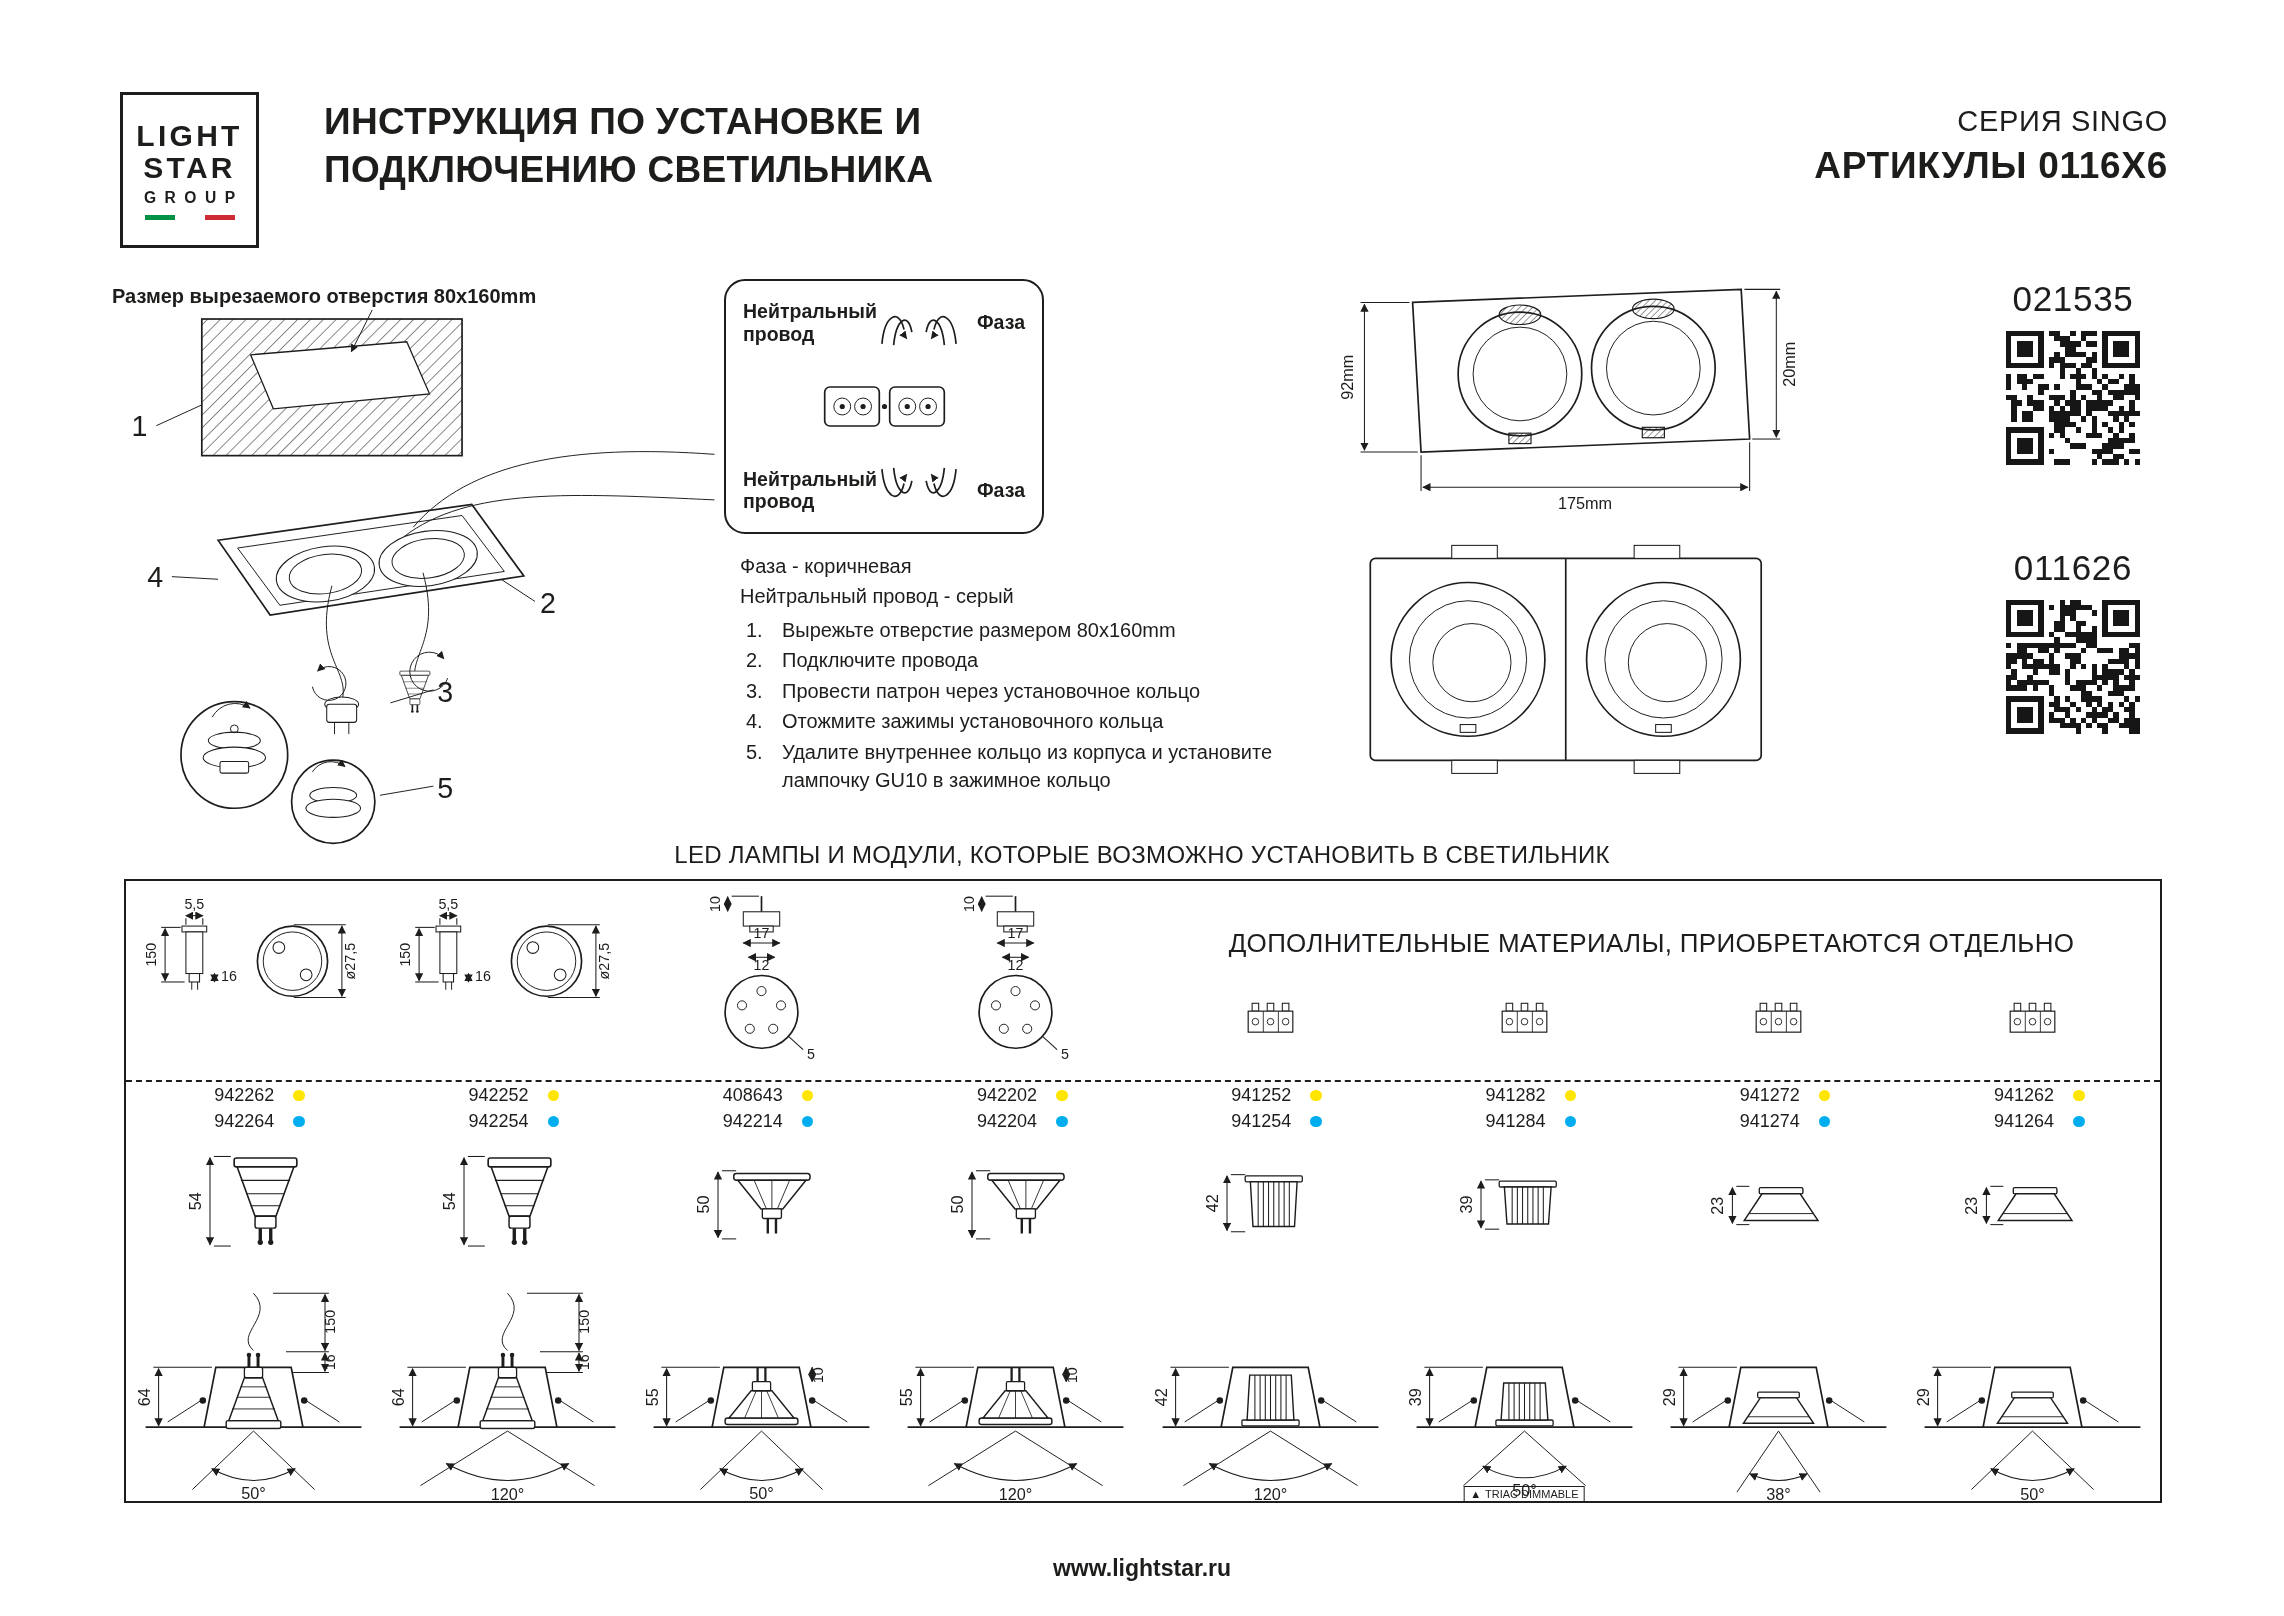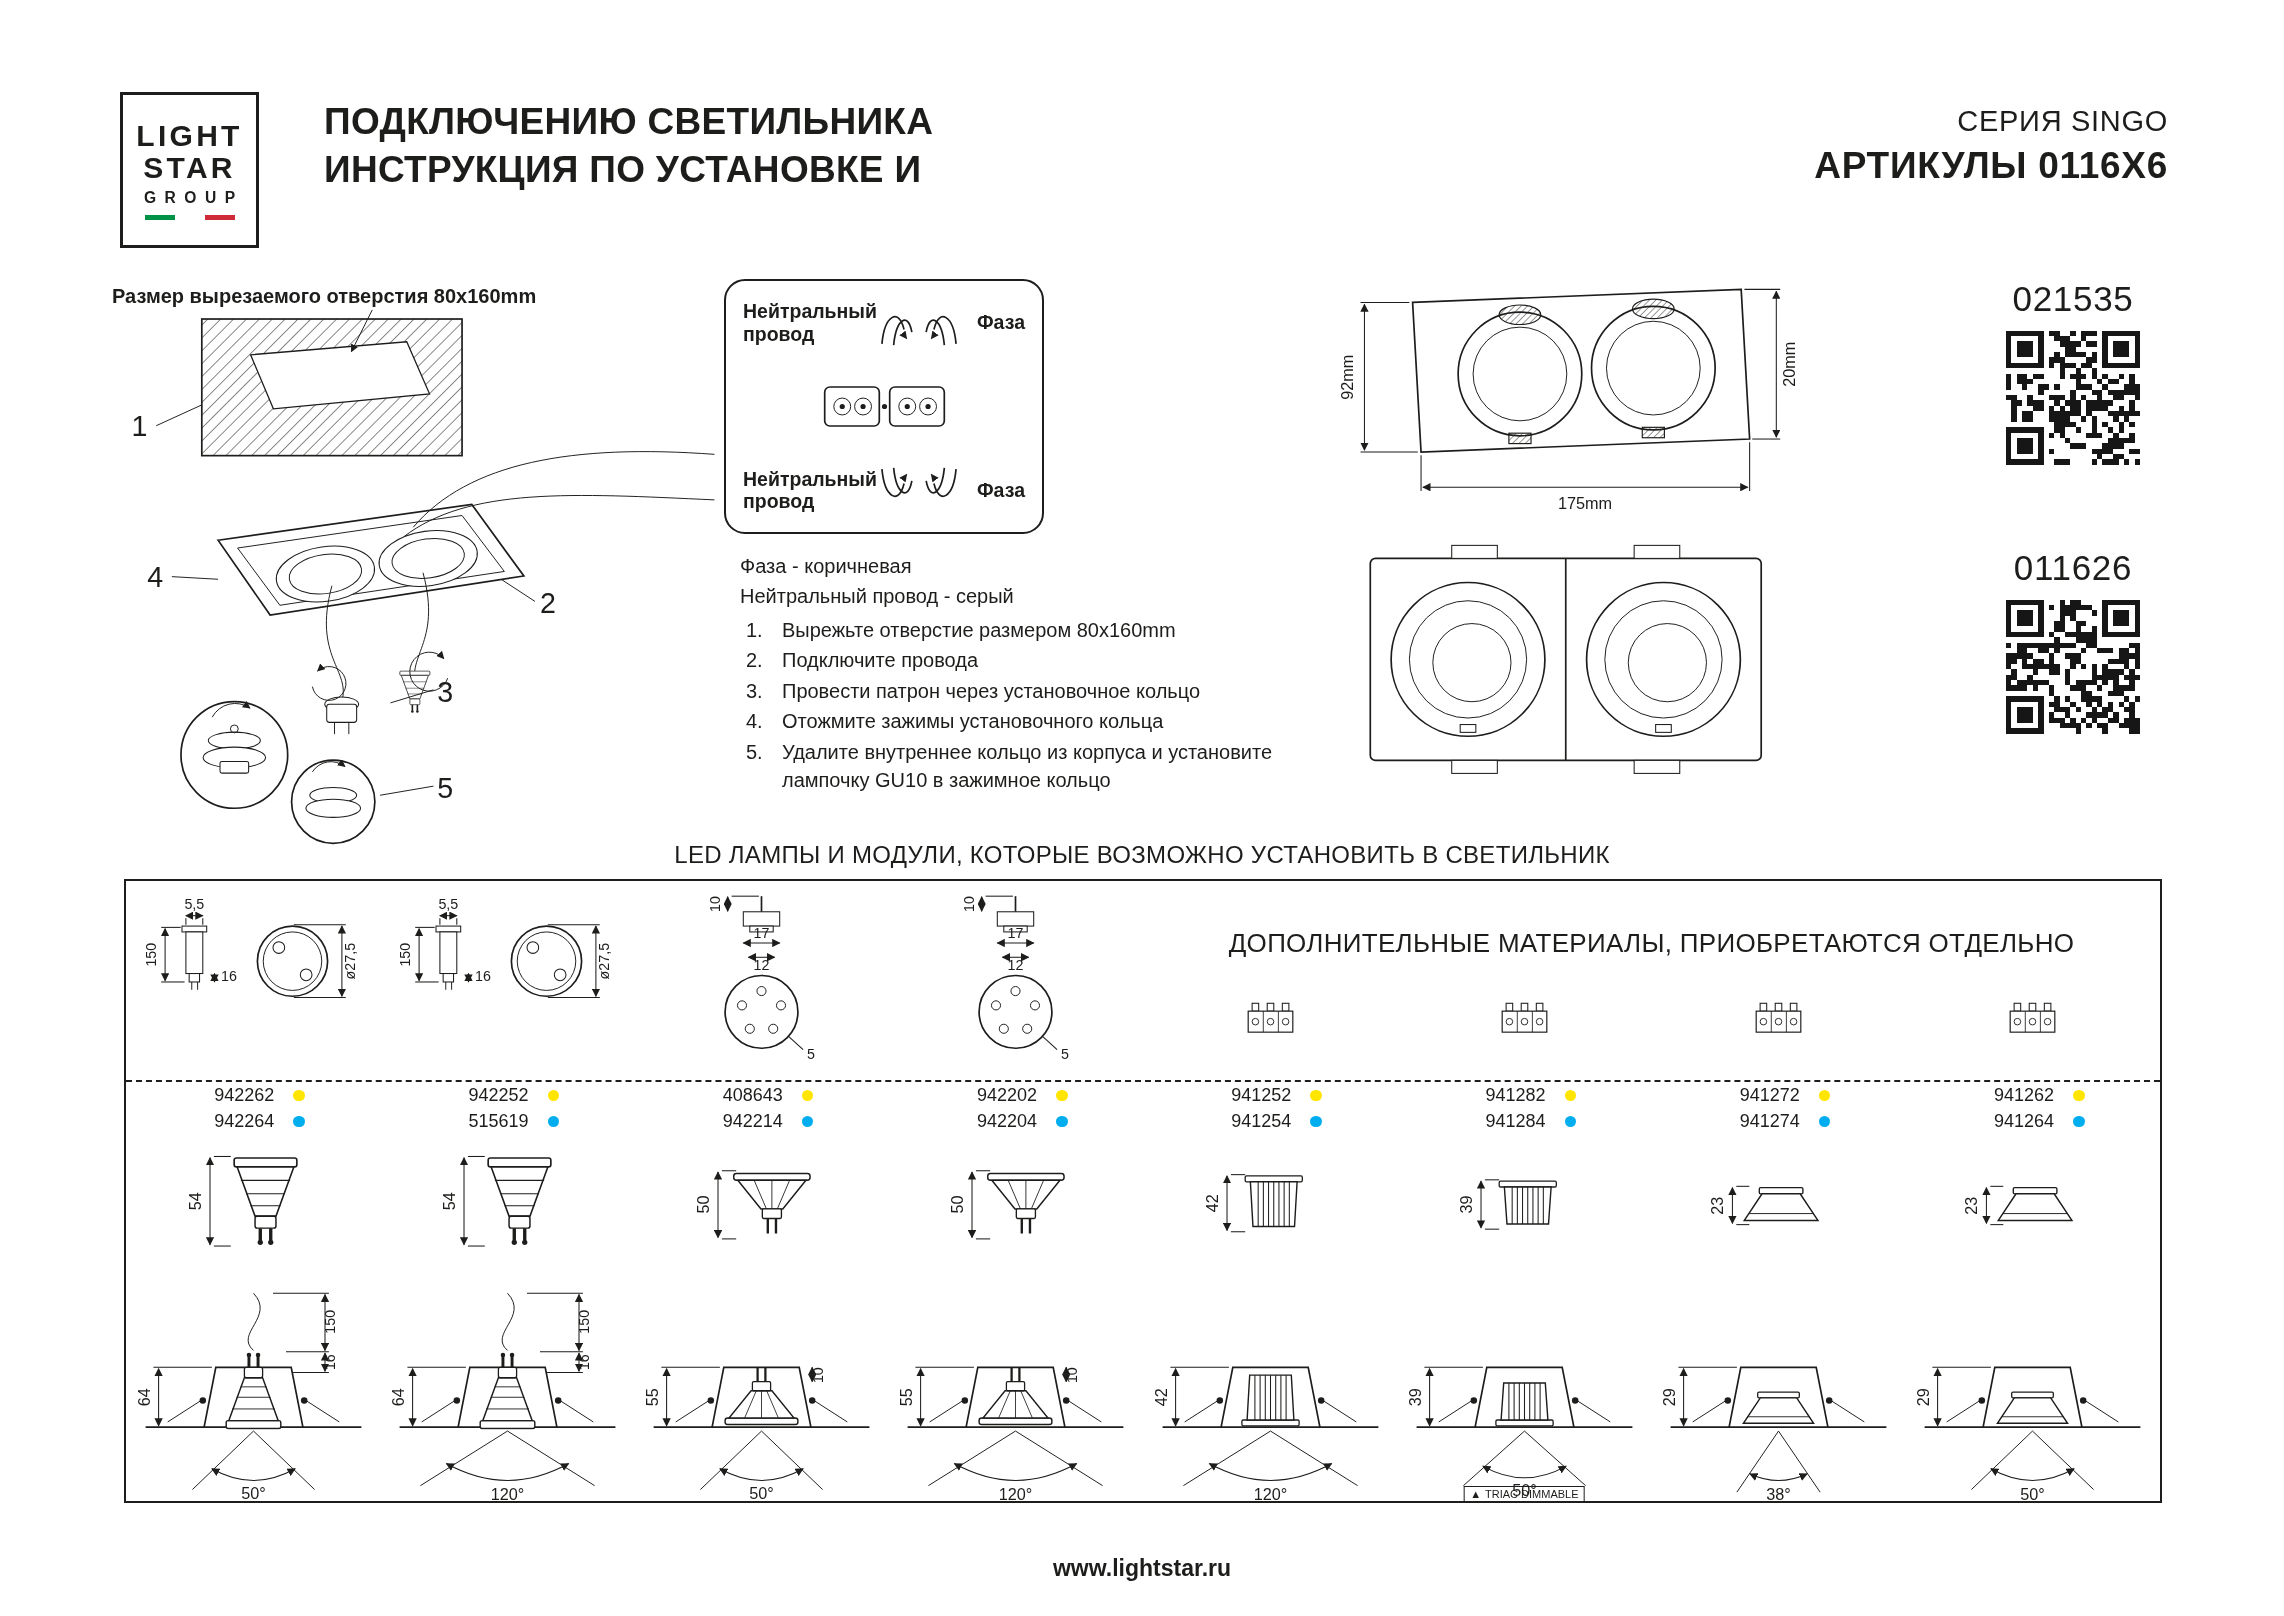--- a/index.html
+++ b/index.html
@@ -163,22 +163,22 @@
     <div class="w">STAR</div>
     <div class="g">GROUP</div>
     <div class="flag">
       <i style="background:#009246"></i>
       <i style="background:#ffffff"></i>
       <i style="background:#ce2b37"></i>
     </div>
   </div>
 
   <div class="abs doc-title">
+    <div>ИНСТРУКЦИЯ ПО УСТАНОВКЕ И</div>
     <div>ПОДКЛЮЧЕНИЮ СВЕТИЛЬНИКА</div>
-    <div>ИНСТРУКЦИЯ ПО УСТАНОВКЕ И</div>
   </div>
 
   <div class="abs hdr-right">
     <div class="series">СЕРИЯ SINGO</div>
     <div class="arts">АРТИКУЛЫ 0116X6</div>
   </div>
 
   <div class="abs cut-note">Размер вырезаемого отверстия 80x160mm</div>
 
   <svg class="abs" style="left:117px;top:306px" width="599" height="540" viewBox="0 0 920 830">
@@ -1728,21 +1728,21 @@
             <line class="dim" x1="306" y1="58" x2="306" y2="166" marker-start="url(#arr)" marker-end="url(#arr)"></line>
             <text class="dtxt2" transform="translate(326,112) rotate(-90)" text-anchor="middle">ø27,5</text>
           </svg>
         </div>
         <div class="cell codes">
           <div class="code-line">
             <span class="code">942252</span>
             <i class="dot y"></i>
           </div>
           <div class="code-line">
-            <span class="code">515619</span>
+            <span class="code">942254</span>
             <i class="dot c"></i>
           </div>
         </div>
         <div class="cell side">
           <svg width="137" height="135" viewBox="0 0 210 208">
             <use href="#sym-gu10" width="100" height="120" transform="translate(66,30) scale(1.15)"></use>
             <line class="dim" x1="44" y1="30" x2="70" y2="30"></line>
             <line class="dim" x1="44" y1="168" x2="70" y2="168"></line>
             <line class="dim" x1="38" y1="32" x2="38" y2="166" marker-start="url(#arr)" marker-end="url(#arr)"></line>
             <text class="dtxt" transform="translate(24,99) rotate(-90)" text-anchor="middle">54</text>

